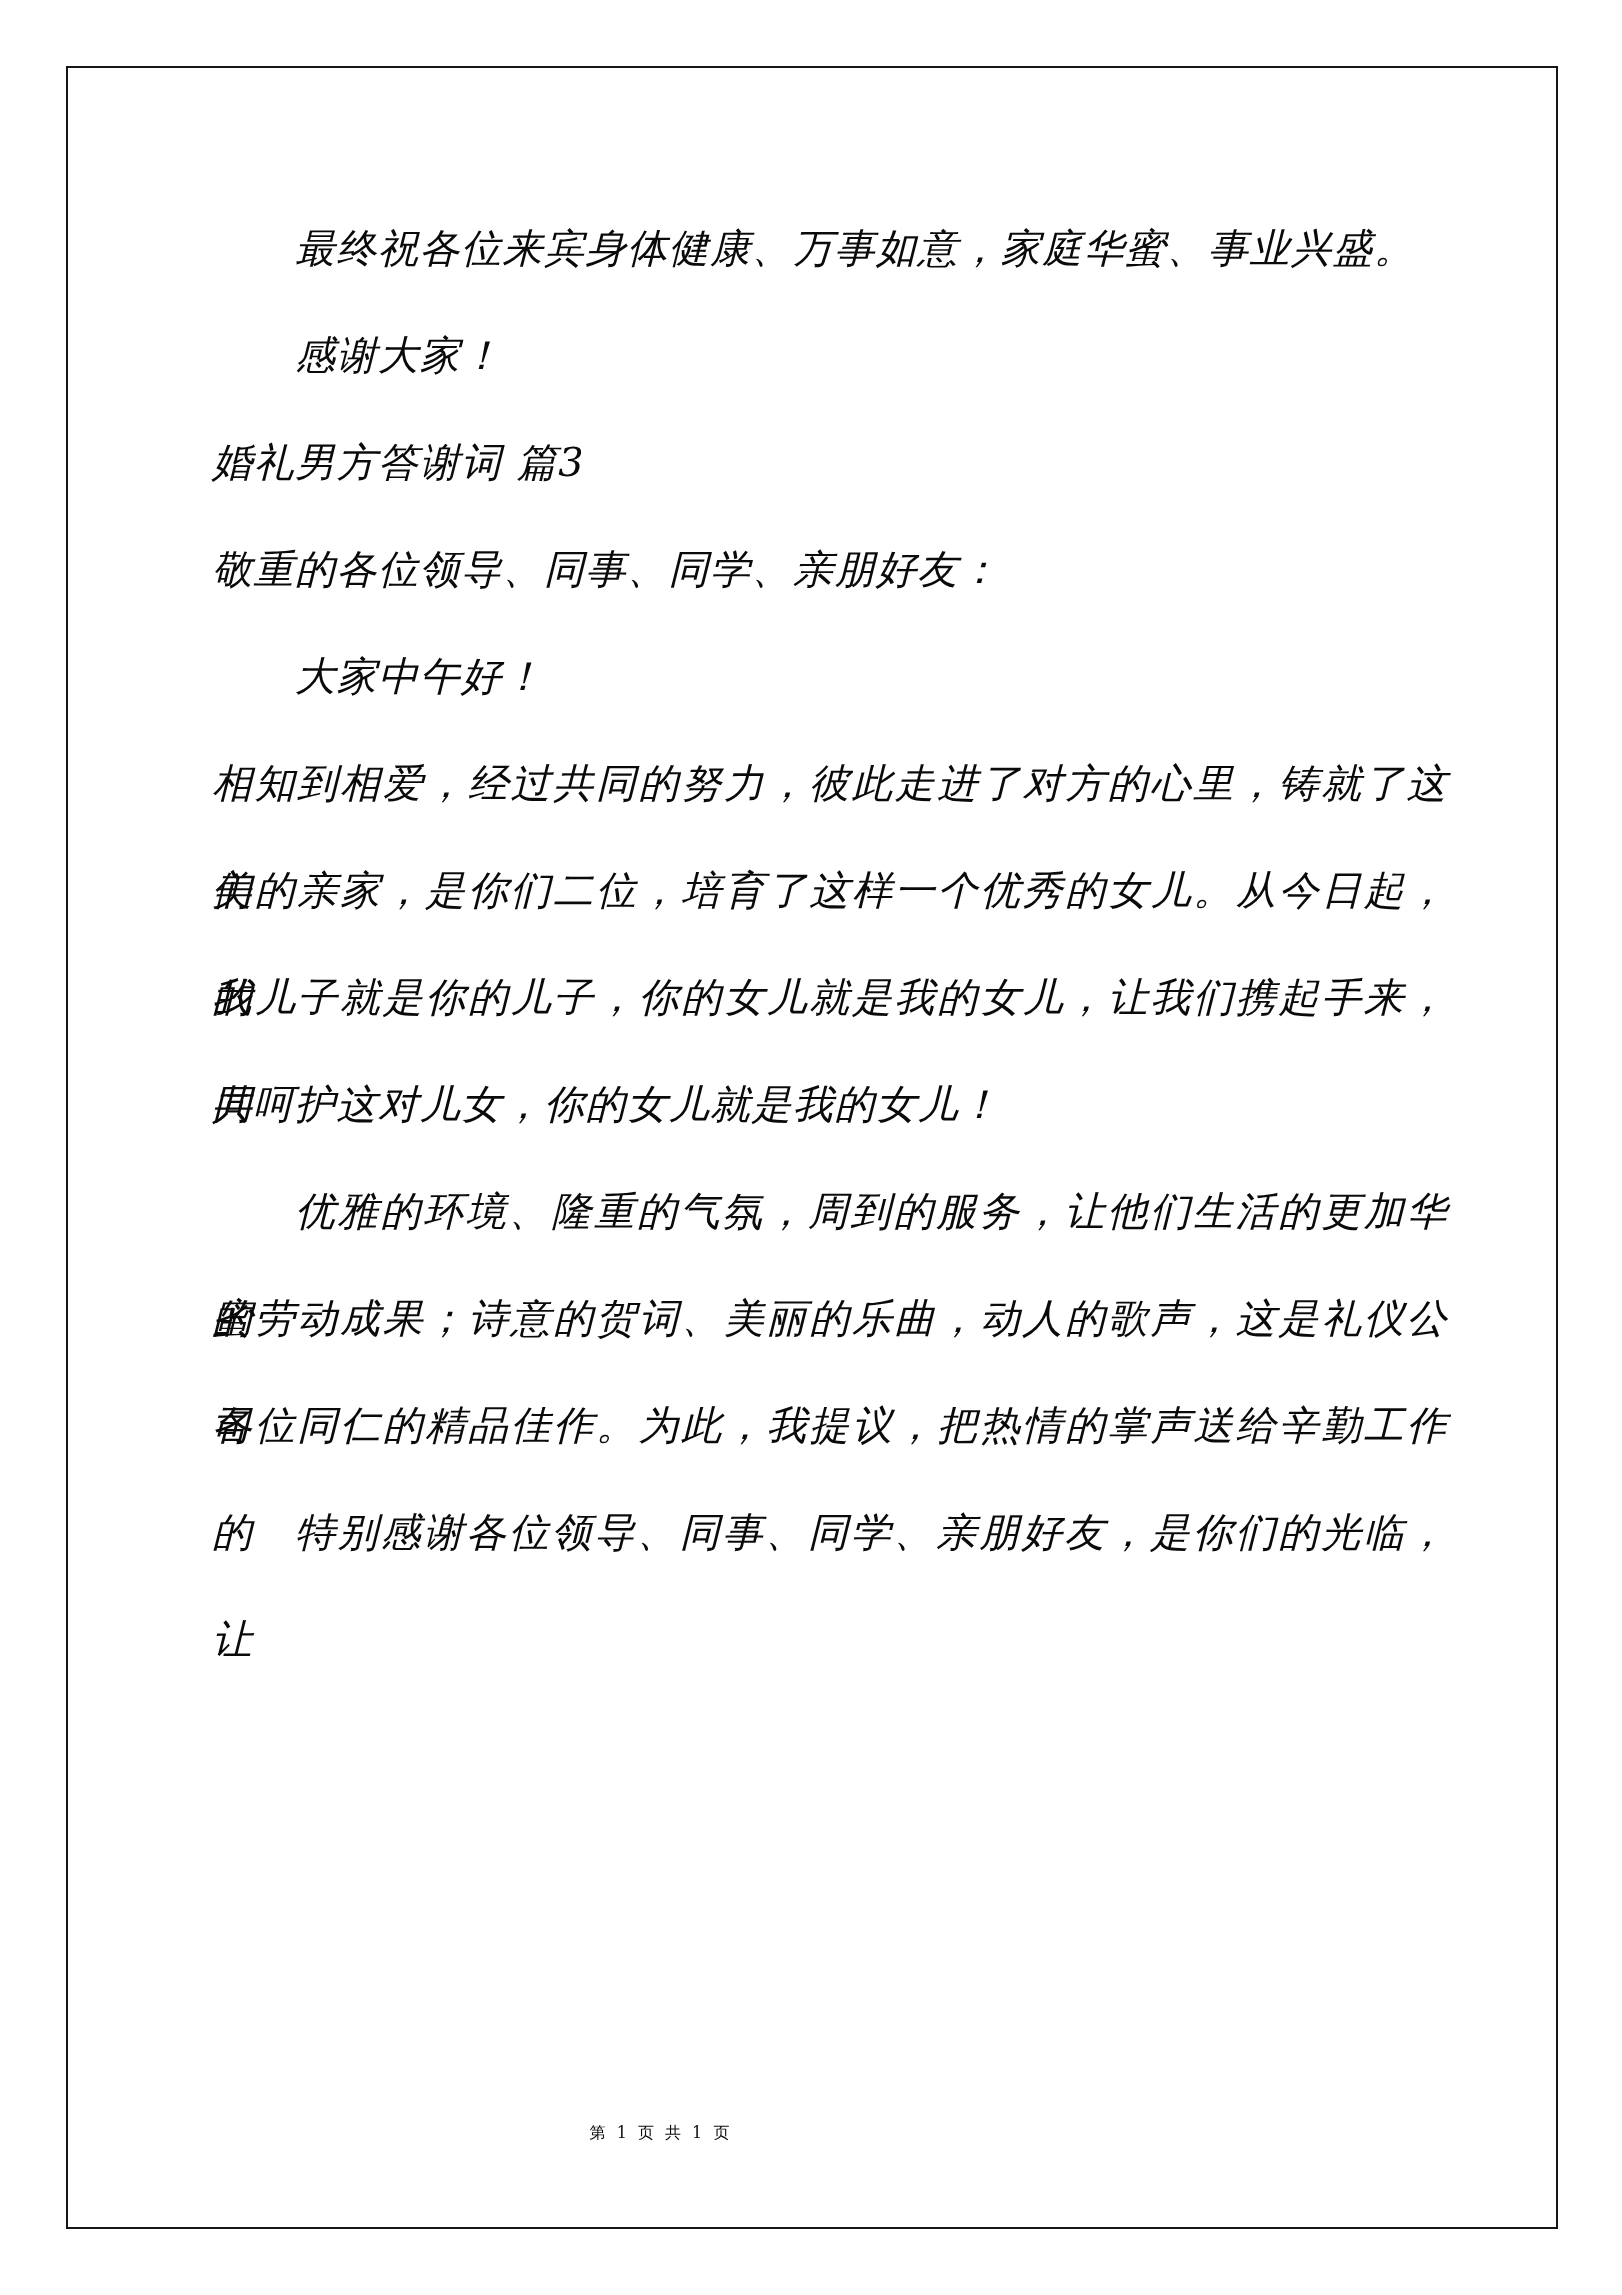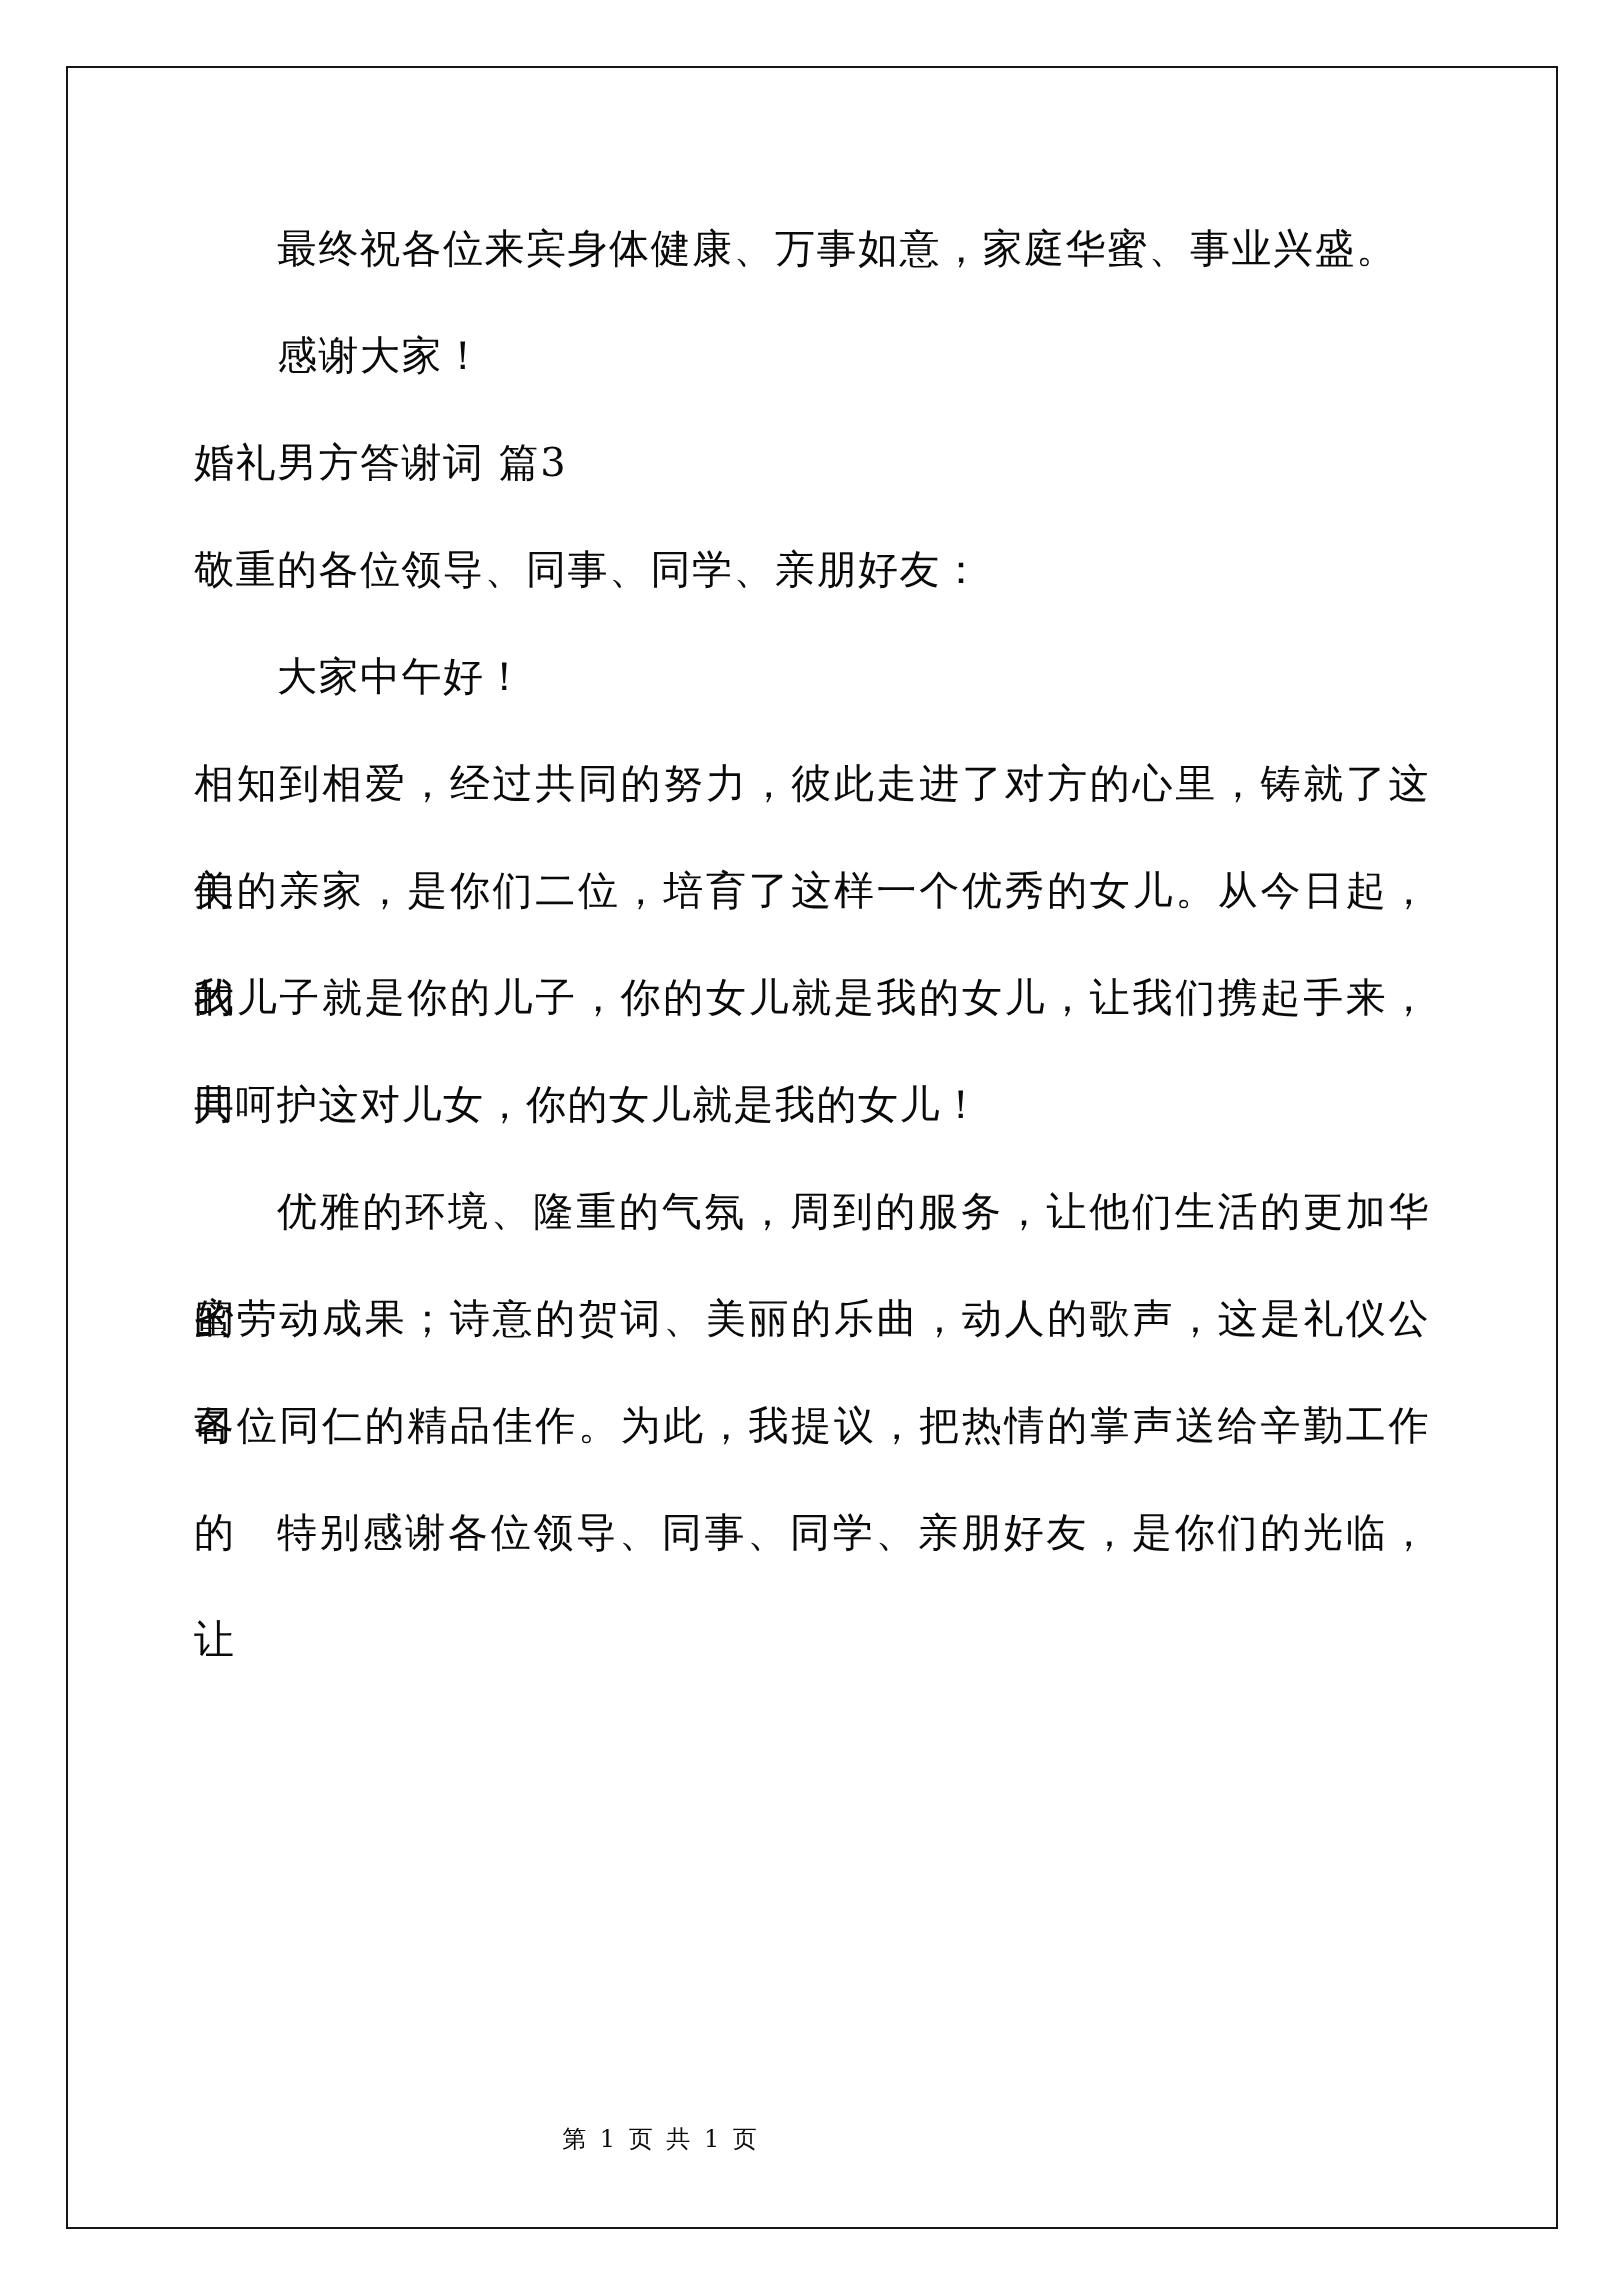--- a/index.html
+++ b/index.html
@@ -20,23 +20,24 @@
     position: absolute;
     left: 66px;
     top: 66px;
     width: 1492px;
     height: 2163px;
     border: 2.3px solid #161616;
     box-sizing: border-box;
   }
   .text-block {
     position: absolute;
-    left: 194px;
+    left: 212px;
     top: 195px;
     width: 1236px;
+    font-style: italic;
   }
   .tline {
     font-size: 40px;
     line-height: 107px;
     height: 107px;
     letter-spacing: 1.5px;
     white-space: nowrap;
     color: #0a0a0a;
   }
   .tline.indent {
@@ -47,21 +48,21 @@
     text-align: justify;
     text-align-last: justify;
     text-justify: inter-character;
   }
   .page-footer {
     position: absolute;
     left: 0;
     top: 2123px;
     width: 1322px;
     text-align: center;
-    font-size: 24px;
+    font-size: 16px;
     letter-spacing: 3px;
     color: #0a0a0a;
   }
 </style>
 </head>
 <body>
 
 <div class="page">
 
   <div class="page-border"></div>

